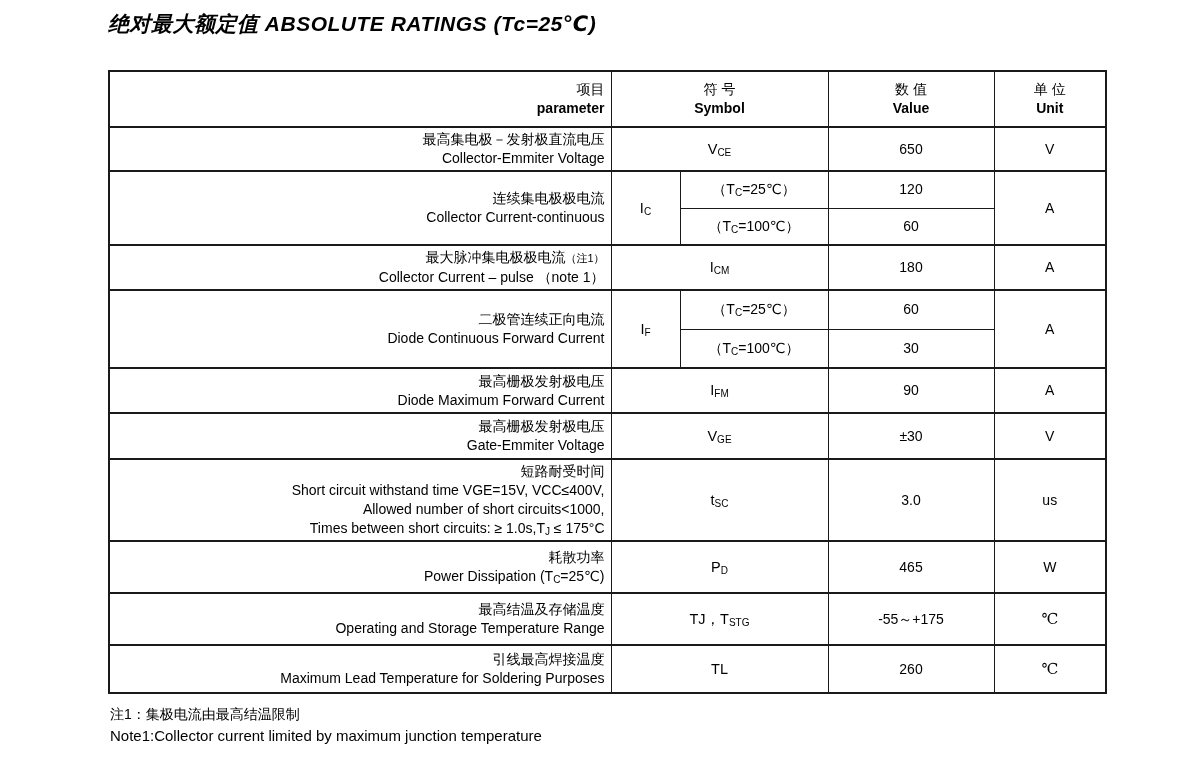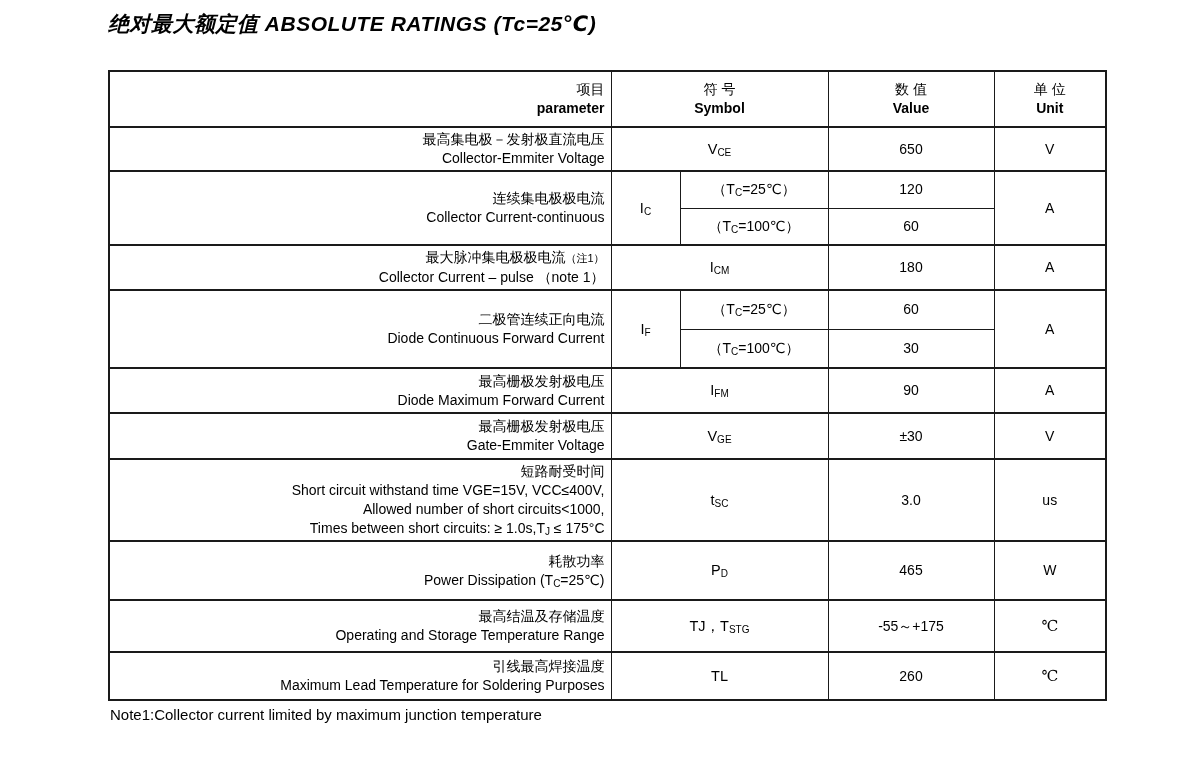--- a/index.html
+++ b/index.html
@@ -161,21 +161,21 @@
         <div class="cn">短路耐受时间</div>
         <div class="en">Short circuit withstand time VGE=15V, VCC≤400V,</div>
         <div class="en">Allowed number of short circuits&lt;1000,</div>
         <div class="en">Times between short circuits: ≥ 1.0s,T<sub class="sb">J</sub> ≤ 175°C</div>
       </td>
       <td class="c sym" colspan="2">t<sub class="sb">SC</sub></td>
       <td class="c">3.0</td>
       <td class="c">us</td>
     </tr>
 
-    <tr class="major" style="height:59px">
+    <tr class="major" style="height:52px">
       <td class="param">
         <div class="cn">耗散功率</div>
         <div class="en">Power Dissipation (T<sub class="sb">C</sub>=25℃)</div>
       </td>
       <td class="c sym" colspan="2">P<sub class="sb">D</sub></td>
       <td class="c">465</td>
       <td class="c">W</td>
     </tr>
 
     <tr class="major" style="height:52px">
@@ -194,16 +194,17 @@
         <div class="en">Maximum Lead Temperature for Soldering Purposes</div>
       </td>
       <td class="c sym" colspan="2">TL</td>
       <td class="c">260</td>
       <td class="c unit-serif">℃</td>
     </tr>
   </tbody>
     </table>
 
   <div class="footnotes">
+    <div class="cn-note">注1：集极电流由最高结温限制</div>
     <div class="en-note">Note1:Collector current limited by maximum junction temperature</div>
   </div>
 
 </div>
 
 </body></html>

